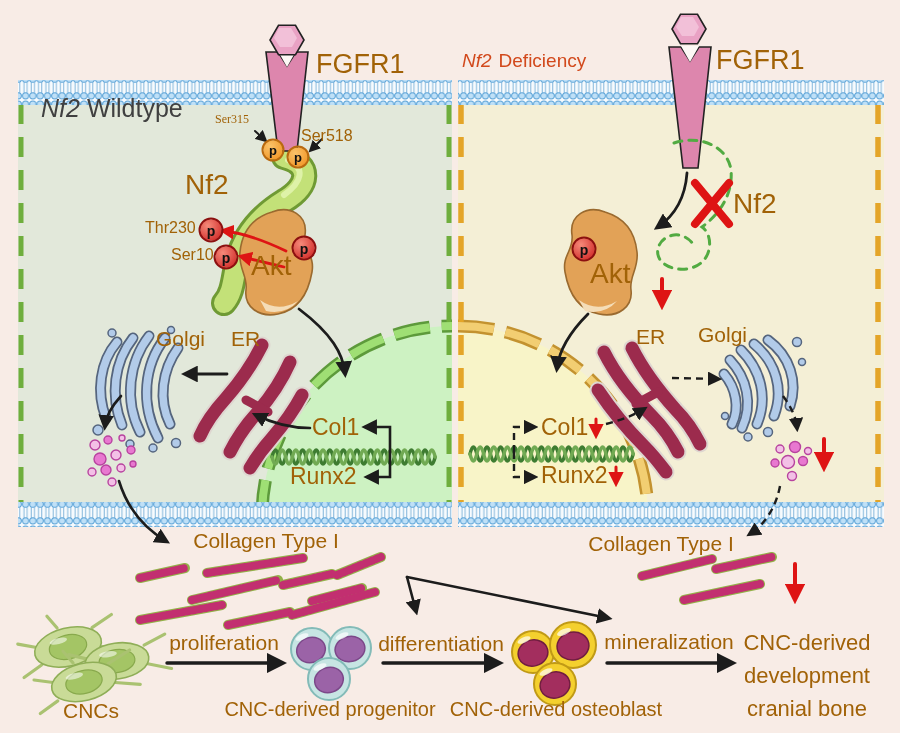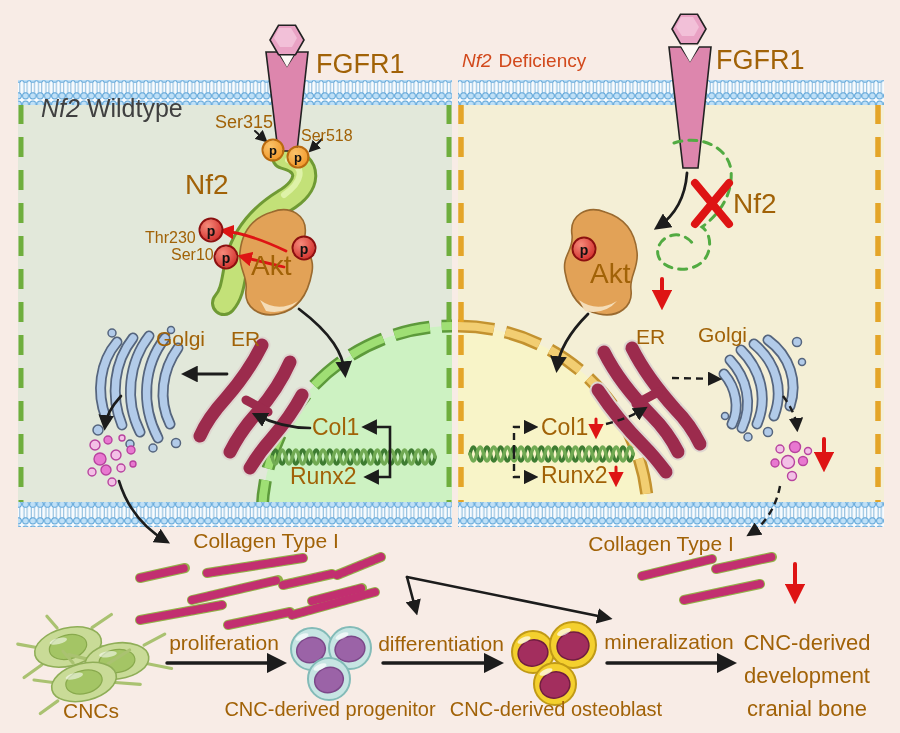--- a/index.html
+++ b/index.html
@@ -368,24 +368,24 @@
 <div class="lbl" style="left:41px;top:51px;font-size:25px;color:#404040;margin-top:44px;">
   <span class="gene">Nf2</span><span>Wildtype</span>
 </div>
 <div class="lbl" style="left:462px;top:51px;font-size:19px;color:#d2491c;">
   <span class="gene">Nf2</span><span>Deficiency</span>
 </div>
 
 <div class="lbl" style="left:316px;top:50px;font-size:27px;">FGFR1</div>
 <div class="lbl" style="left:716px;top:46px;font-size:27px;">FGFR1</div>
 
-<div class="lbl" style="left:215px;top:113px;font-size:18px;">Ser315</div>
+<div class="lbl" style="left:215px;top:113px;font-size:12px;font-family:Liberation Serif, serif;">Ser315</div>
 <div class="lbl" style="left:301px;top:128px;font-size:16px;">Ser518</div>
 <div class="lbl" style="left:185px;top:170px;font-size:28px;">Nf2</div>
-<div class="lbl" style="left:145px;top:230px;font-size:16px;">Thr230</div>
+<div class="lbl" style="left:145px;top:220px;font-size:16px;">Thr230</div>
 <div class="lbl" style="left:171px;top:247px;font-size:16px;">Ser10</div>
 <div class="lbl" style="left:251px;top:251px;font-size:28px;">Akt</div>
 
 <div class="lbl" style="left:733px;top:189px;font-size:28px;">Nf2</div>
 <div class="lbl" style="left:590px;top:259px;font-size:28px;">Akt</div>
 
 <div class="lbl" style="left:156px;top:328px;font-size:21px;">Golgi</div>
 <div class="lbl" style="left:231px;top:328px;font-size:21px;">ER</div>
 <div class="lbl" style="left:636px;top:326px;font-size:21px;">ER</div>
 <div class="lbl" style="left:698px;top:324px;font-size:21px;">Golgi</div>

